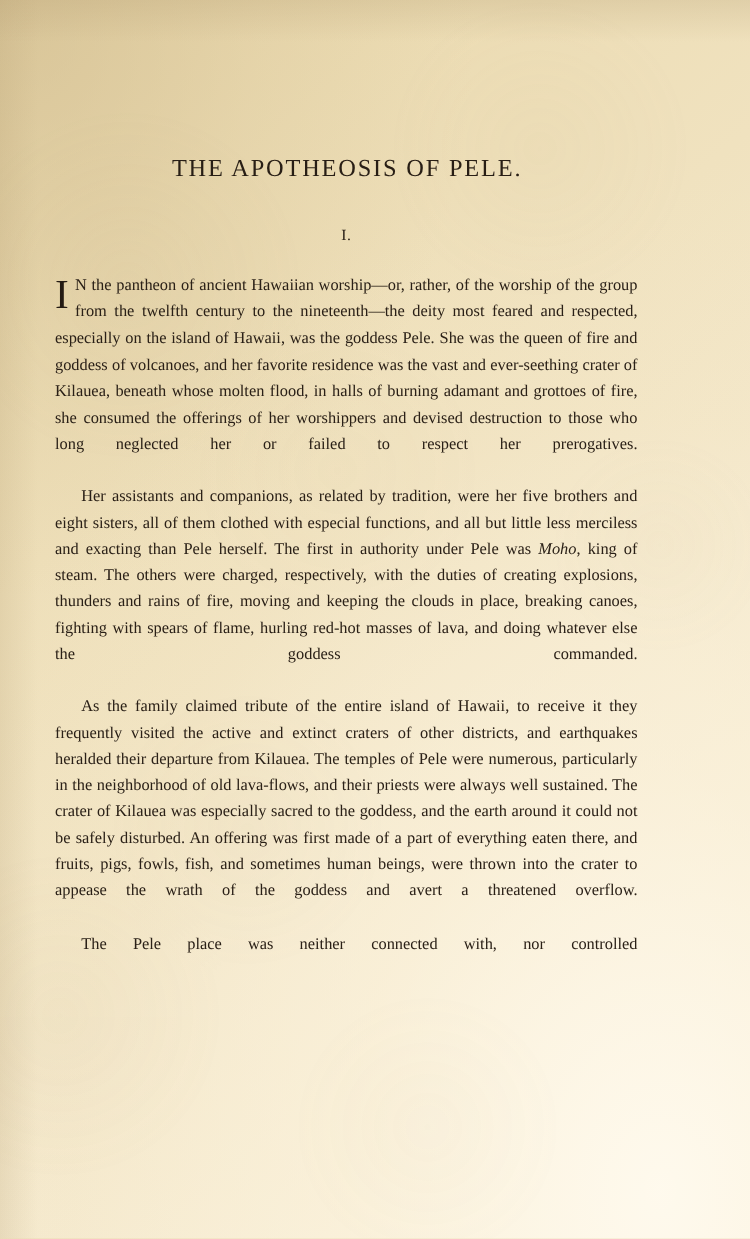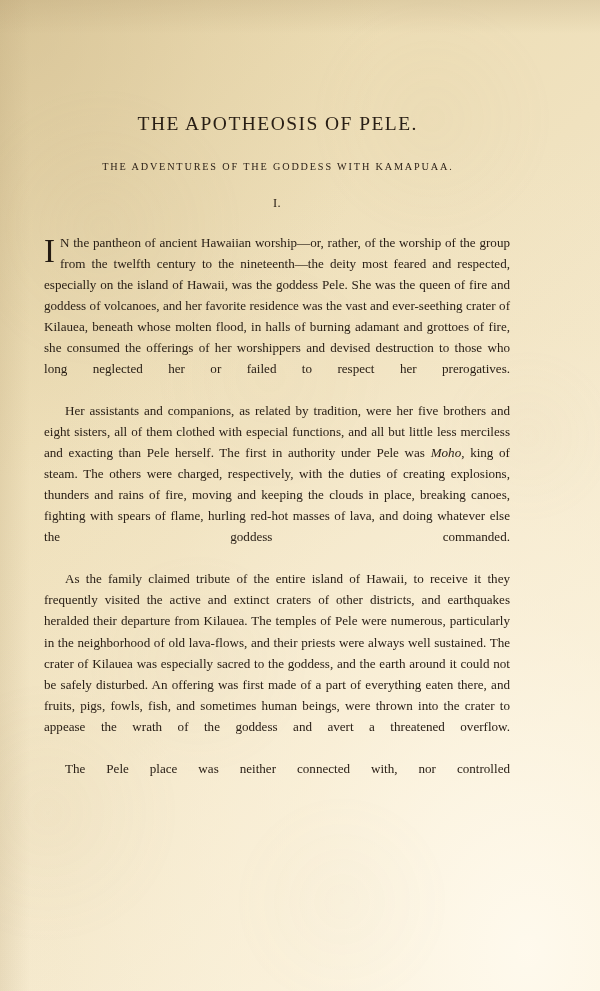--- a/index.html
+++ b/index.html
@@ -70,21 +70,21 @@
   #content {
     position: absolute;
     left: 44px;
     top: 0;
     width: 466px;  
     height: 991px;
   }
 
   
   .title {
-    margin: 0;
+    margin: 12px;
     padding-top: 112px;
     text-align: center;
     font-size: 19.5px;
     font-weight: normal;
     letter-spacing: 1.45px;
     color: #281e15;
     line-height: 1.2;
     text-indent: 1.45px; 
   }
   .subtitle {
@@ -167,21 +167,20 @@
 
 <div id="page">
 
   <div id="grain"></div>
   <div id="edge-shade"></div>
 
   <div id="content">
 
     <h1 class="title">THE APOTHEOSIS OF PELE.</h1>
 
-    <h2 class="subtitle">THE ADVENTURES OF THE GODDESS WITH KAMAPUAA.</h2>
 
     <div class="section-number">I.</div>
 
     <div class="body-text">
 
       <p class="para first"><span class="dropcap">I</span><span>N the pantheon of ancient Hawaiian worship—or, rather, of the worship of the group from the twelfth century to the nineteenth—the deity most feared and respected, especially on the island of Hawaii, was the goddess Pele. She was the queen of fire and goddess of volcanoes, and her favorite residence was the vast and ever-seething crater of Kilauea, beneath whose molten flood, in halls of burning adamant and grottoes of fire, she consumed the offerings of her worshippers and devised destruction to those who long neglected her or failed to respect her prerogatives.</span></p>
 
       <p class="para"><span>Her assistants and companions, as related by tradition, were her five brothers and eight sisters, all of them clothed with especial functions, and all but little less merciless and exacting than Pele herself. The first in authority under Pele was </span><em class="italic">Moho</em><span>, king of steam. The others were charged, respectively, with the duties of creating explosions, thunders and rains of fire, moving and keeping the clouds in place, breaking canoes, fighting with spears of flame, hurling red-hot masses of lava, and doing whatever else the goddess commanded.</span></p>
 
       <p class="para"><span>As the family claimed tribute of the entire island of Hawaii, to receive it they frequently visited the active and extinct craters of other districts, and earthquakes heralded their departure from Kilauea. The temples of Pele were numerous, particularly in the neighborhood of old lava-flows, and their priests were always well sustained. The crater of Kilauea was especially sacred to the goddess, and the earth around it could not be safely disturbed. An offering was first made of a part of everything eaten there, and fruits, pigs, fowls, fish, and sometimes human beings, were thrown into the crater to appease the wrath of the goddess and avert a threatened overflow.</span></p>

